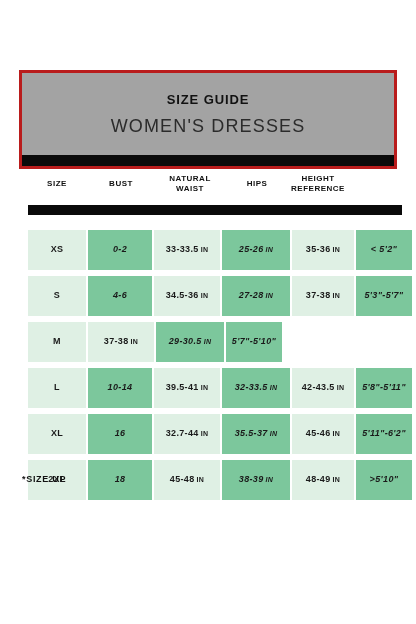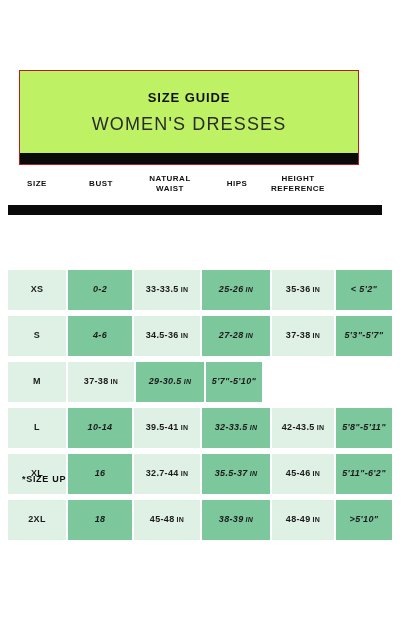--- a/index.html
+++ b/index.html
@@ -14,24 +14,24 @@
     color: #1a1a1a;
     position: relative;
     overflow: hidden;
   }
 
   
   #header-card {
     position: absolute;
     left: 19px;
     top: 70px;
-    width: 340px;
+    width: 378px;
     box-sizing: border-box;
-    border: 1px solid #b91c1c;
-    background: #bef264;
+    border: 3px solid #b91c1c;
+    background: #a3a3a3;
   }
   #header-inner {
     padding: 18px 10px 16px 10px;
     text-align: center;
   }
   #guide-title {
     font-size: 13px;
     font-weight: bold;
     letter-spacing: 0.9px;
     color: #111111;
@@ -47,21 +47,21 @@
   }
   #header-rule {
     height: 11px;
     background: #0a0a0a;
     margin: 0;
   }
 
   
   #size-table {
     position: absolute;
-    left: 8px;
+    left: 28px;
     top: 165px;
     width: 374px;
   }
   .table-row {
     display: flex;
     width: 100%;
     gap: 2px;
   }
   .cell {
     box-sizing: border-box;
@@ -108,21 +108,20 @@
   #rows-area {
     margin-top: 15px;
   }
   .data-row {
     height: 40px;
     margin-bottom: 6px;
   }
   .data-row .cell {
     height: 40px;
     padding: 8px 2px;
-    margin-top: 40px;
   }
   .shade-light { background: #dff0e4; }
   .shade-dark  { background: #7cc79c; font-style: italic; }
 
   .unit {
     font-size: 7px;
     font-weight: bold;
     letter-spacing: 0.3px;
     margin-left: 2px;
   }

